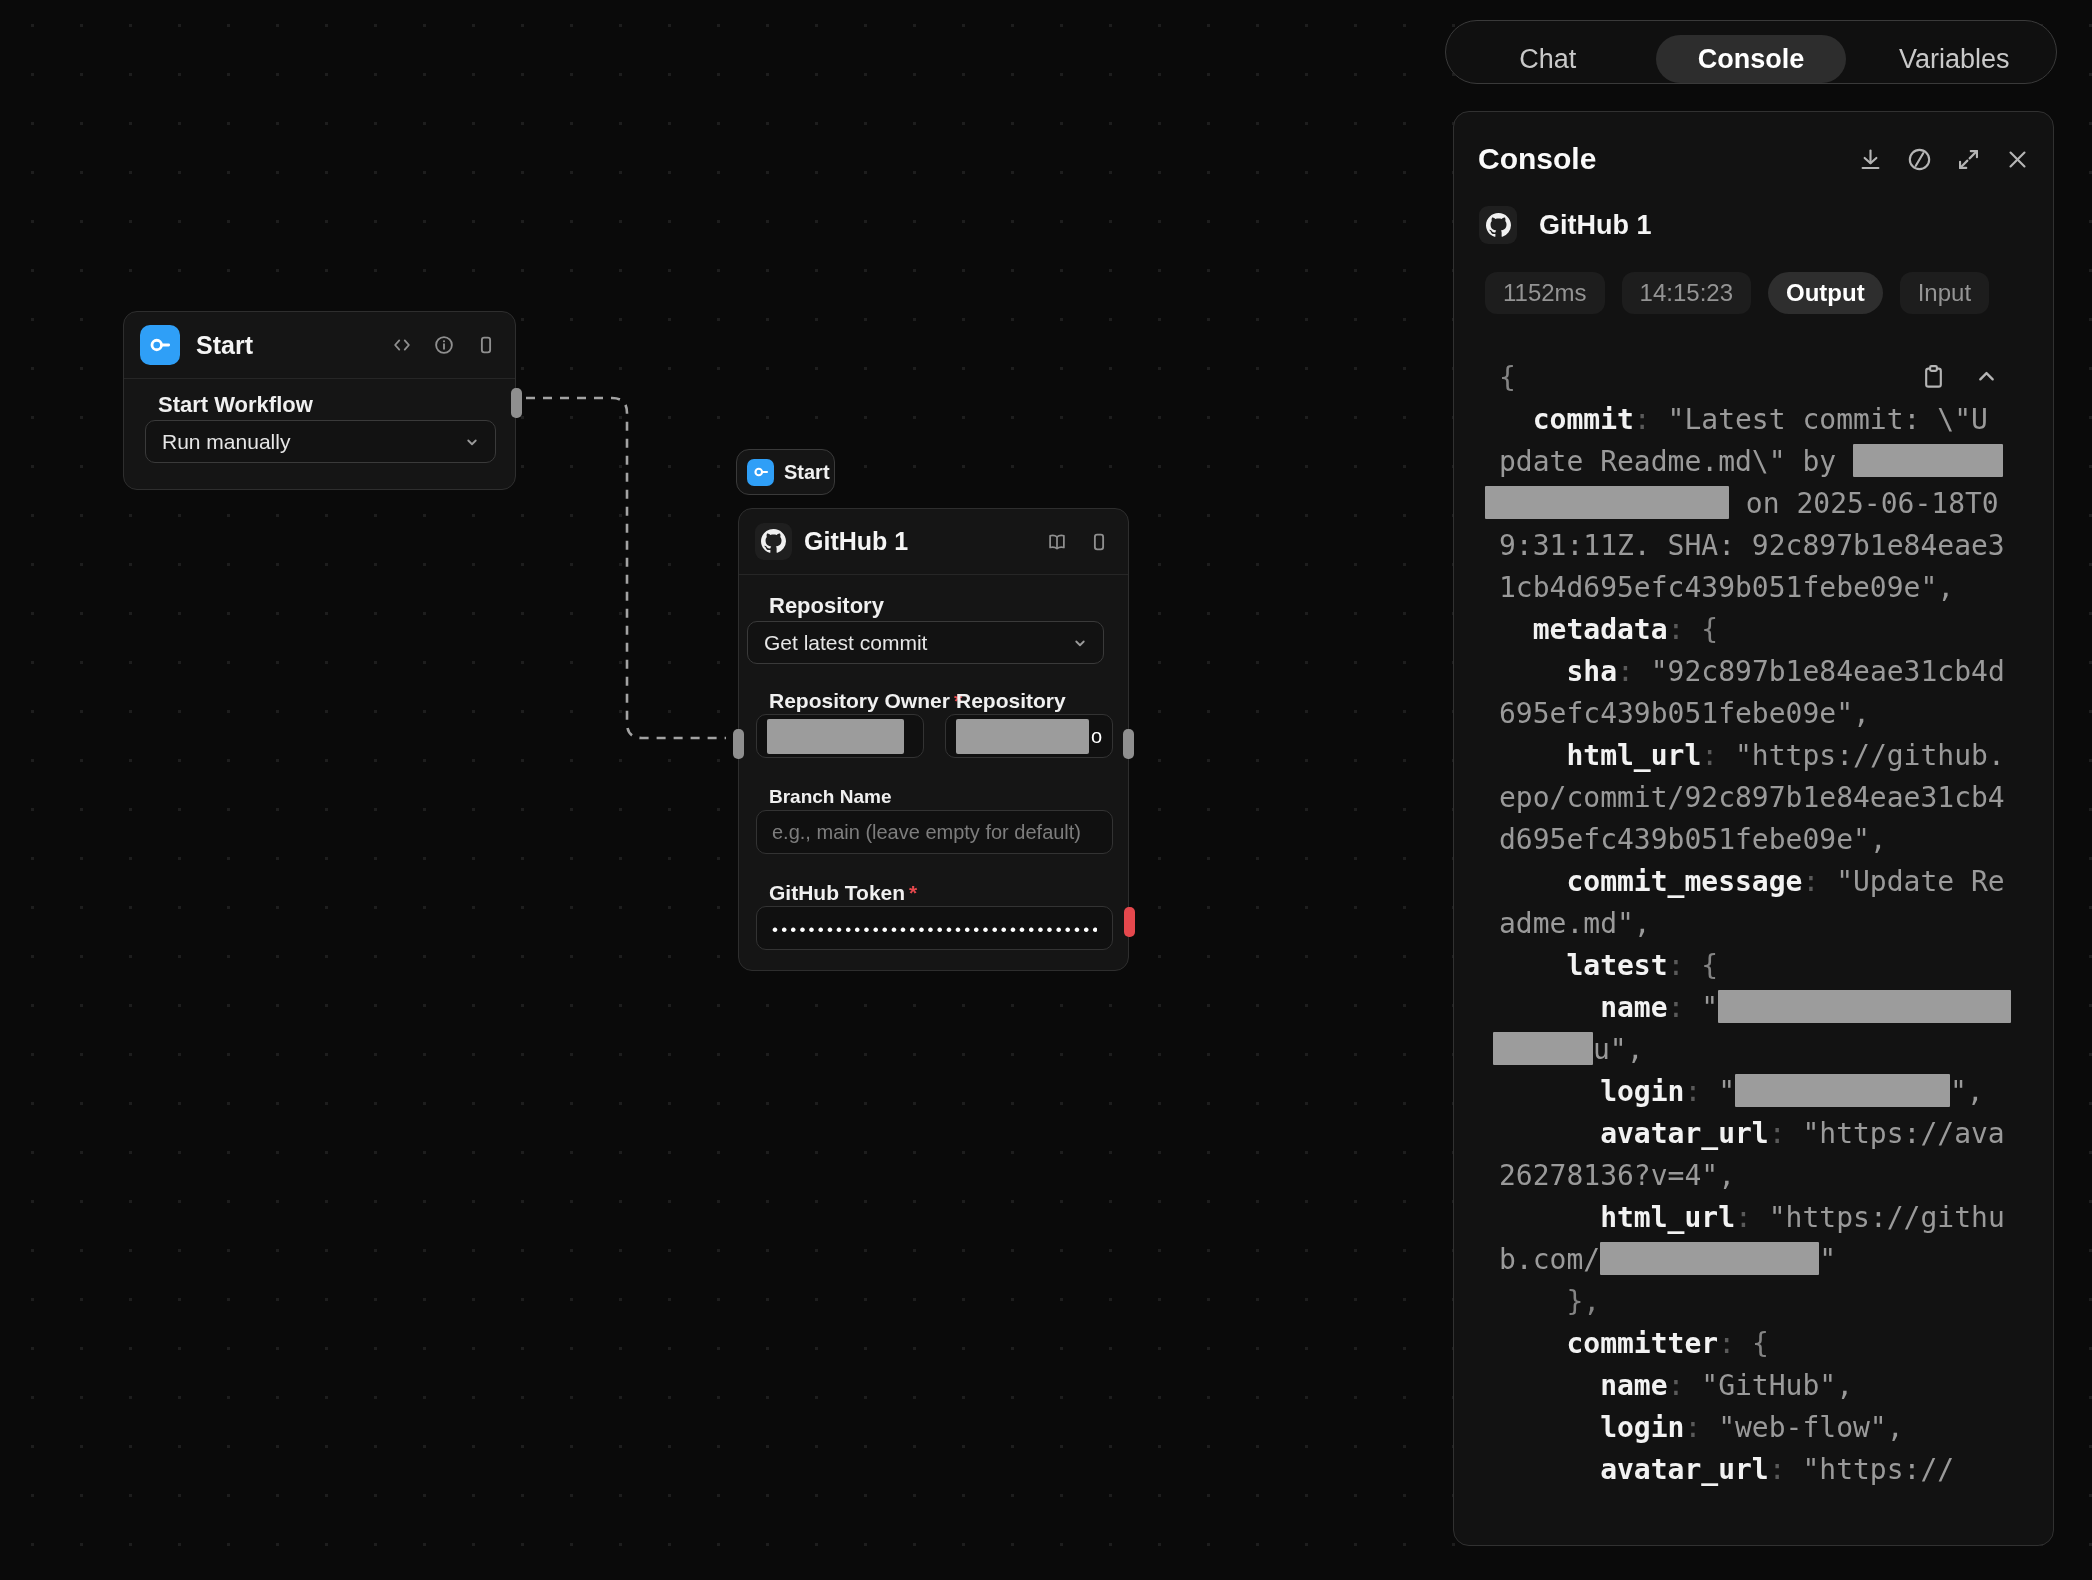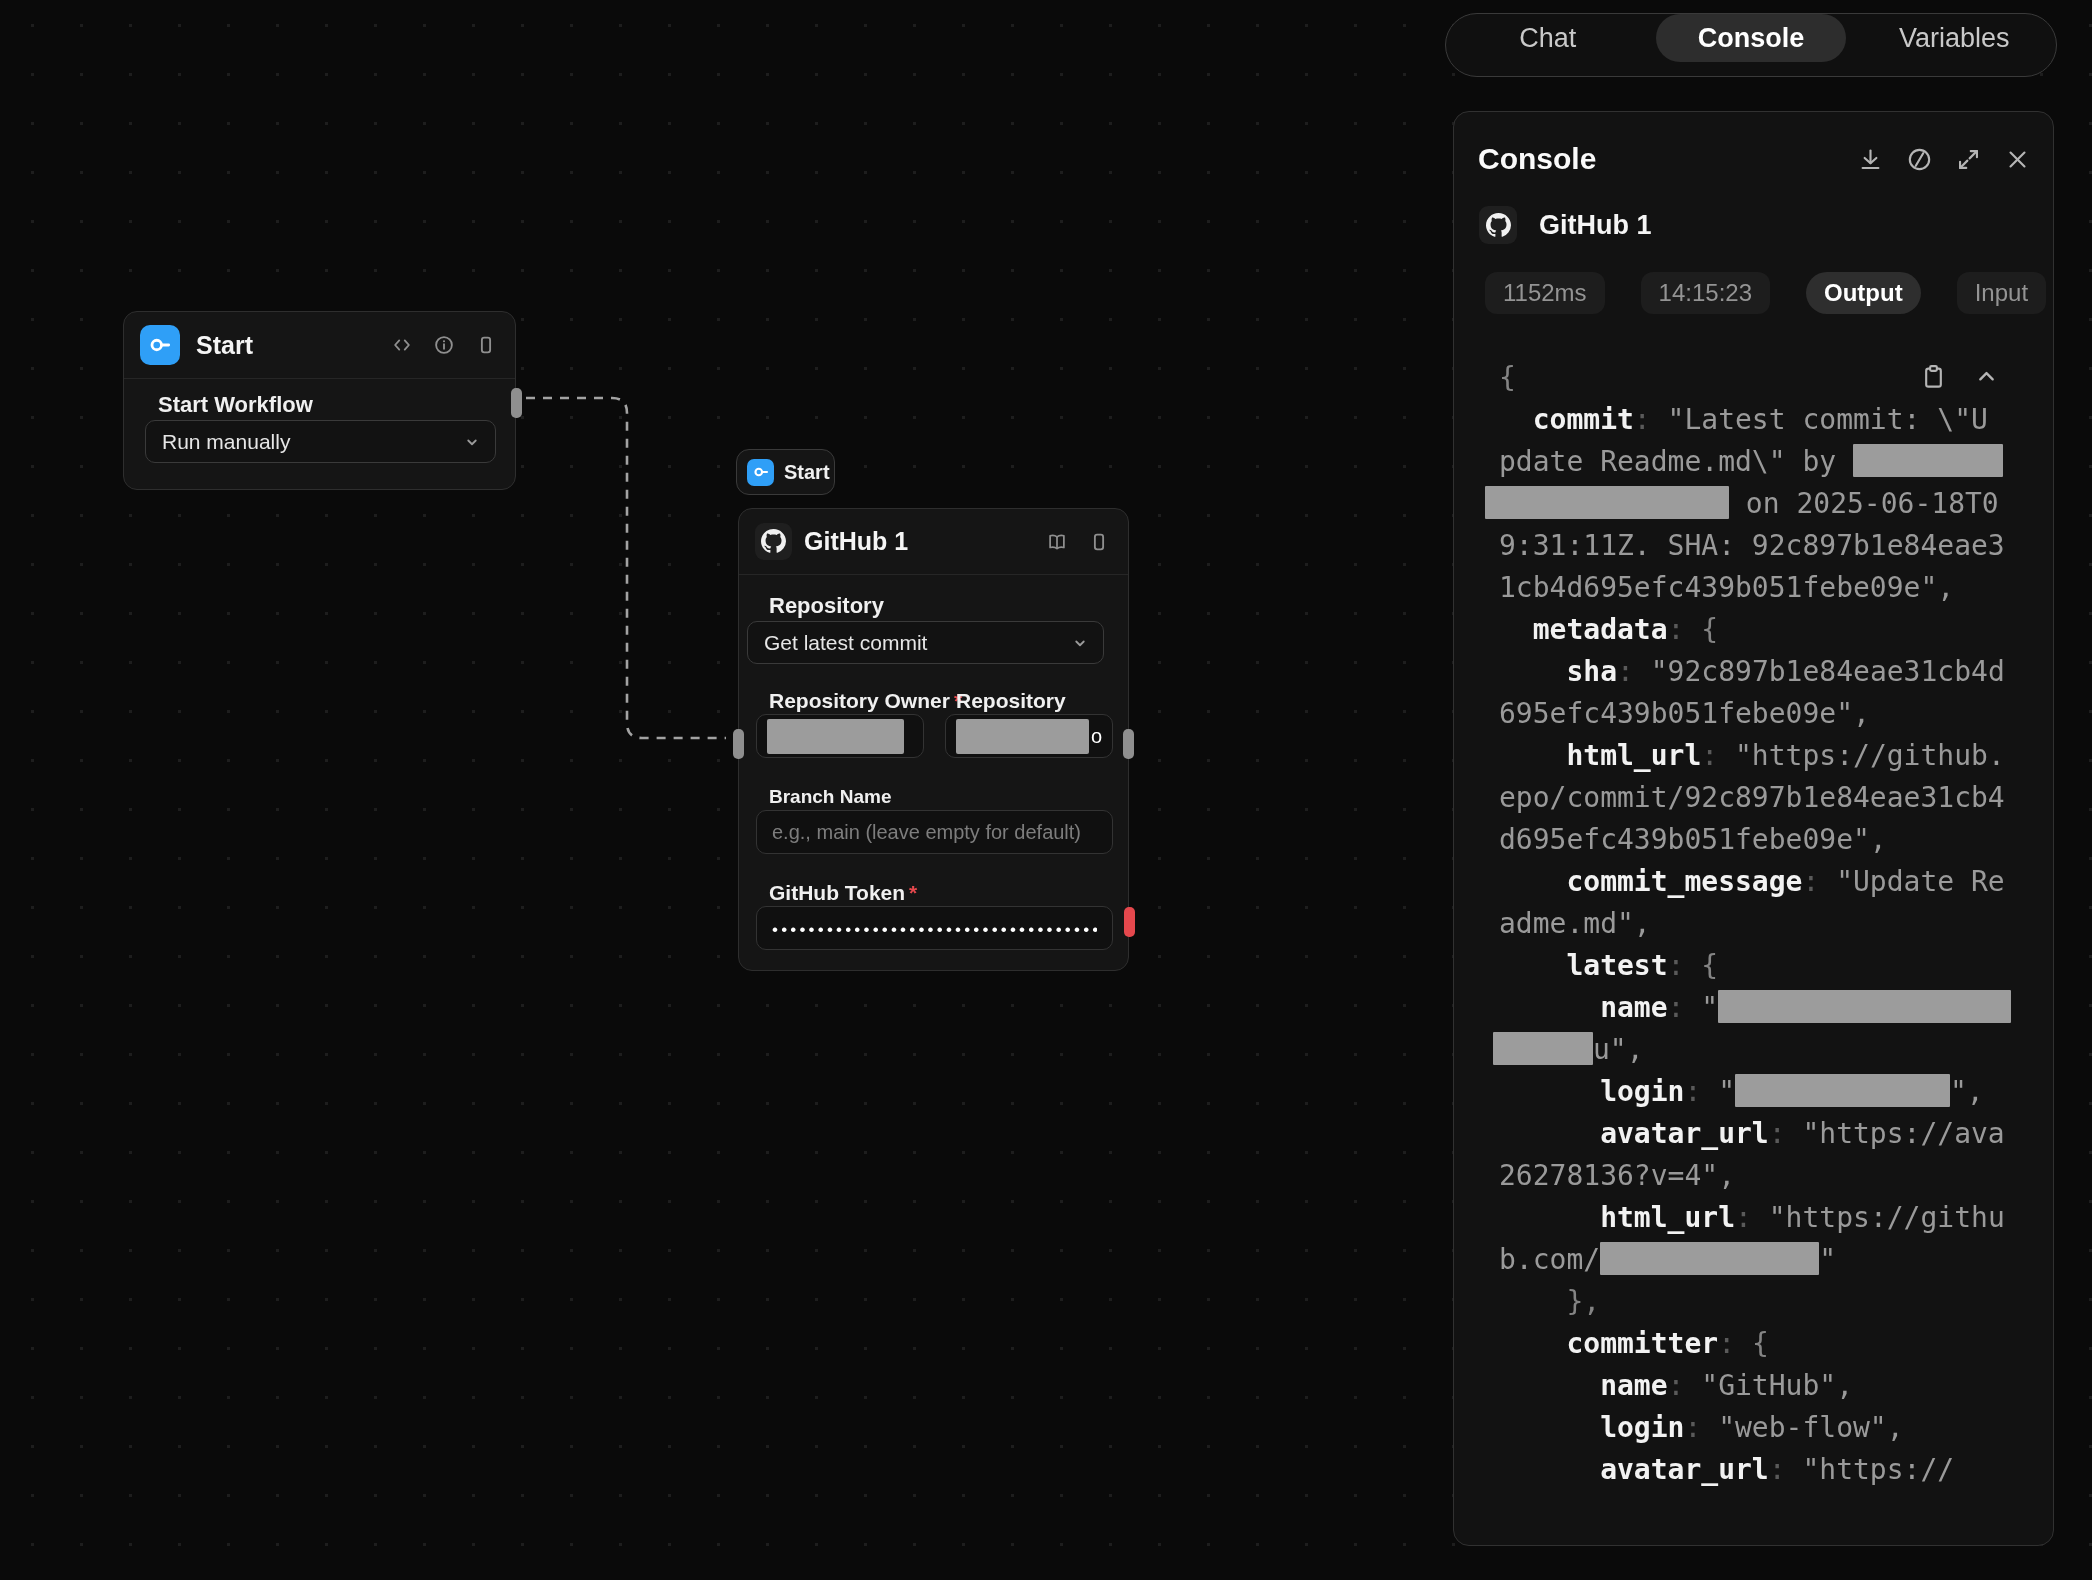--- a/index.html
+++ b/index.html
@@ -63,42 +63,42 @@
   .gh-node{ left:738px; top:508px; width:391px; height:463px; }
   .gh-node .node-header{ height:66px; padding-left:16px; }
   .gh-avatar{ width:37px; height:37px; border-radius:9px; background:#1f1f1f; display:flex; align-items:center; justify-content:center; margin-right:12px; }
   .gh-avatar svg{ width:25px; height:25px; fill:#f0f0f0; }
   .abs{ position:absolute; }
 
   .token-dots{ color:#ffffff; font-size:17px; letter-spacing:3.2px; white-space:nowrap; overflow:hidden; padding-top:3px;}
 
   
   .tabbar{
-    position:absolute; left:1445px; top:13px; width:612px; height:64px;
+    position:absolute; left:1445px; top:20px; width:612px; height:64px;
     background:#101010; border:1px solid #3a3a3a; border-radius:32px;
-    display:flex; align-items:flex-start;
+    display:flex; align-items:flex-end;
   }
   .tab{ flex:1; text-align:center; font-size:27px; color:#c9c9c9; position:relative; z-index:1; height:48px; line-height:48px; border-radius:24px; margin:0 7px;}
   .tab.active{ background:#2d2d2d; color:#ffffff; font-weight:600; }
 
   .console-panel{
     position:absolute; left:1453px; top:111px; width:601px; height:1435px;
     background:#121212; border:1px solid #313131; border-radius:16px;
     overflow:hidden;
   }
   .cp-header{ position:absolute; left:24px; right:22px; top:30px; display:flex; align-items:center; }
   .cp-title{ font-size:30px; font-weight:bold; color:#fafafa; }
   .cp-actions{ margin-left:auto; display:flex; align-items:center; gap:22px; }
   .cp-actions .ic{ width:27px; height:27px; color:#b5b5b5; }
 
   .cp-node-row{ position:absolute; left:25px; top:94px; display:flex; align-items:center; }
   .cp-node-row .gh-avatar{ width:38px; height:38px; }
   .cp-node-name{ font-size:27px; font-weight:600; color:#f5f5f5; margin-left:10px; }
 
-  .badges{ position:absolute; left:31px; top:160px; display:flex; align-items:center; gap:36px; }
+  .badges{ position:absolute; left:31px; top:160px; display:flex; align-items:center; gap:17px; }
   .badge{ height:42px; line-height:42px; padding:0 18px; border-radius:12px; background:#1d1d1d; color:#949494; font-size:24px; }
   .badge.active{ background:#2e2e2e; color:#ffffff; font-weight:600; border-radius:21px; }
 
   .cout{ position:absolute; left:45px; top:245px; width:520px; }
   .cline{ height:42px; line-height:42px; white-space:pre; font-family:"DejaVu Sans Mono", monospace; font-size:28px; }
   .ck{ color:#f2f2f2; font-weight:bold; }
   .cp2{ color:#5a5a5a; }
   .cs{ color:#9a9a9a; }
   .cb{ color:#848484; }
   .redact{ display:inline-block; height:33px; background:#9c9c9c; vertical-align:middle; margin-top:-5px; border-radius:1px; }

